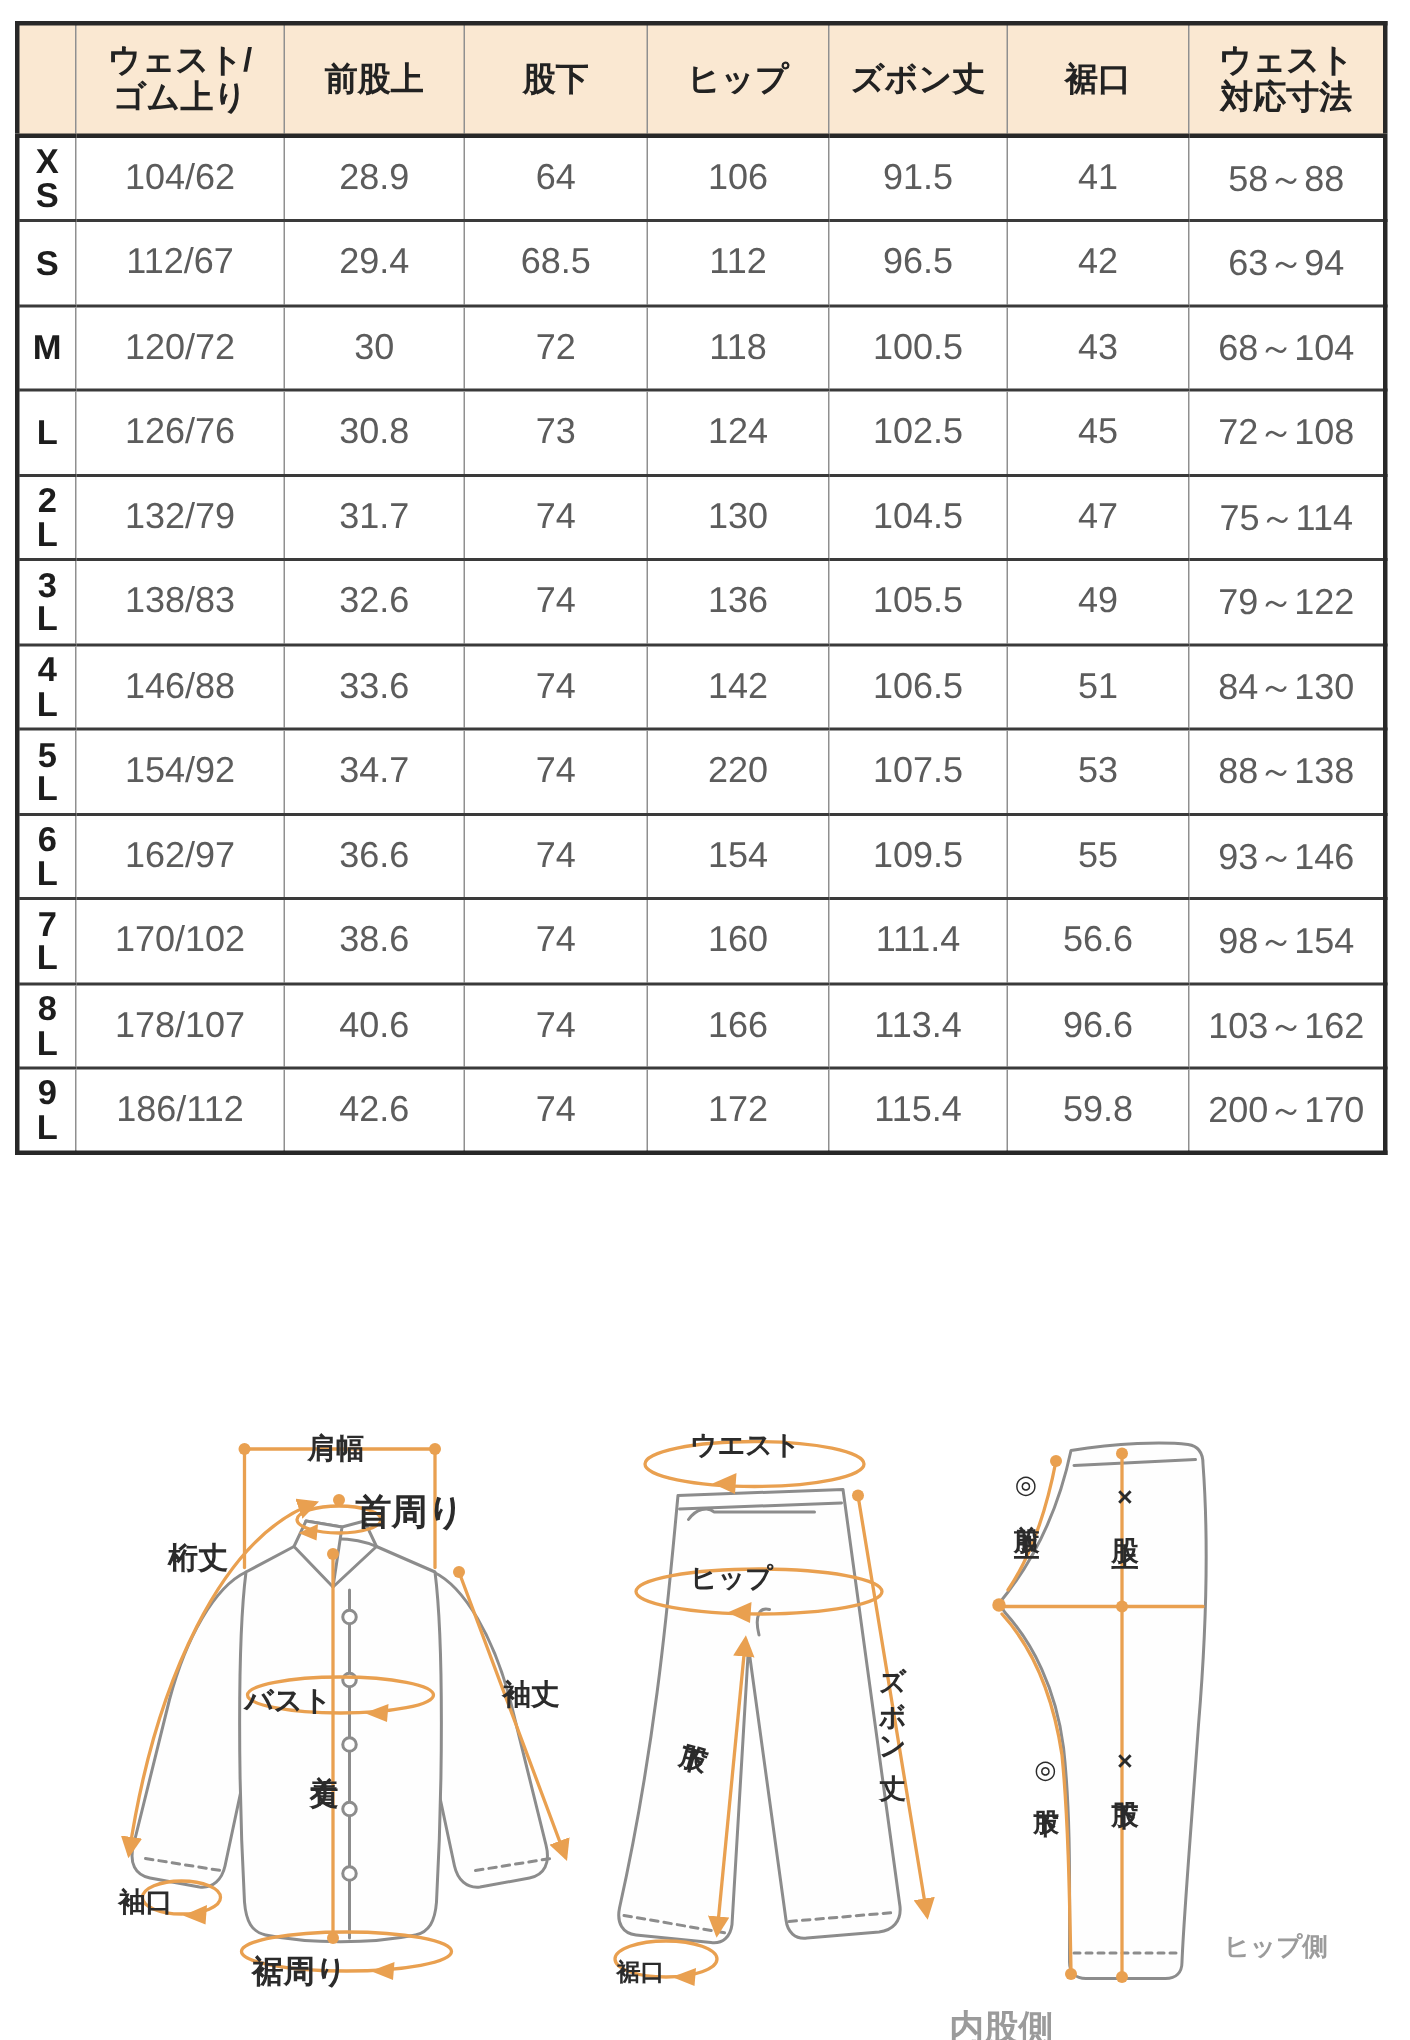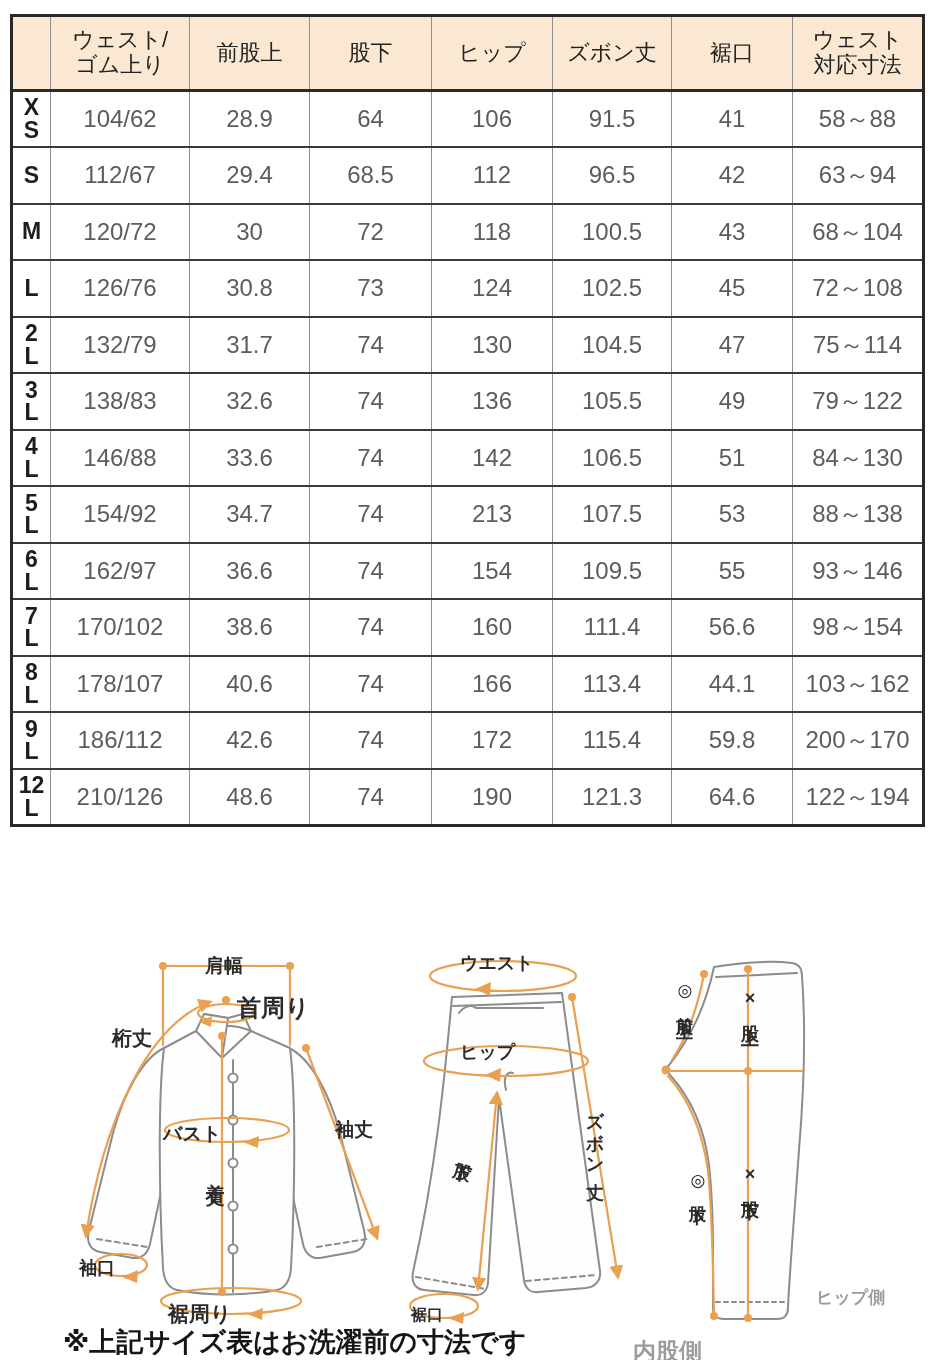--- a/index.html
+++ b/index.html
@@ -5,21 +5,21 @@
   html,body{margin:0;padding:0;background:#fff;}
   .stage{position:relative;width:940px;height:1360px;background:#fff;overflow:hidden;
          font-family:"Liberation Sans","DejaVu Sans",sans-serif;}
 
   
   table.size{position:absolute;left:10px;top:14px;width:912px;border-collapse:collapse;
              table-layout:fixed;border:3px solid #282828;}
   table.size th,table.size td{border-left:1px solid #8f8f8f;border-top:2px solid #3a3a3a;
              text-align:center;vertical-align:middle;padding:0;}
   table.size thead th{background:#FAE8D2;border-bottom:3px solid #282828;height:72px;
-             font-size:22px;font-weight:400;color:#222;line-height:1.12;}
+             font-size:22px;font-weight:700;color:#222;line-height:1.12;}
   table.size tbody tr{height:56.5px;}
   table.size tbody td{font-size:24px;color:#5c5c5c;font-weight:500;letter-spacing:0;}
   table.size tbody th{background:#fff;font-size:23px;font-weight:600;color:#1d1d1d;
              line-height:0.95;padding:1px 0;}
   table.size tbody th div{line-height:0.98;}
 
   
   svg.diag{position:absolute;left:0;top:935px;width:940px;height:425px;}
   .dlabel{position:absolute;color:#2b2b2b;font-weight:600;white-space:nowrap;}
   .vlabel{writing-mode:vertical-rl;text-orientation:upright;letter-spacing:3px;}
@@ -161,21 +161,21 @@
           <td>84～130</td>
         </tr>
         <tr>
           <th>
             <div>5</div>
             <div>L</div>
           </th>
           <td>154/92</td>
           <td>34.7</td>
           <td>74</td>
-          <td>213</td>
+          <td>220</td>
           <td>107.5</td>
           <td>53</td>
           <td>88～138</td>
         </tr>
         <tr>
           <th>
             <div>6</div>
             <div>L</div>
           </th>
           <td>162/97</td>
@@ -202,48 +202,35 @@
         <tr>
           <th>
             <div>8</div>
             <div>L</div>
           </th>
           <td>178/107</td>
           <td>40.6</td>
           <td>74</td>
           <td>166</td>
           <td>113.4</td>
-          <td>44.1</td>
+          <td>96.6</td>
           <td>103～162</td>
         </tr>
         <tr>
           <th>
             <div>9</div>
             <div>L</div>
           </th>
           <td>186/112</td>
           <td>42.6</td>
           <td>74</td>
           <td>172</td>
           <td>115.4</td>
           <td>59.8</td>
           <td>200～170</td>
-        </tr>
-        <tr>
-          <th>
-            <div>12</div>
-            <div>L</div>
-          </th>
-          <td>210/126</td>
-          <td>48.6</td>
-          <td>74</td>
-          <td>190</td>
-          <td>121.3</td>
-          <td>64.6</td>
-          <td>122～194</td>
         </tr>
       </tbody>
   </table>
 
   <svg class="diag" viewBox="0 935 940 425">
     <defs>
       <marker id="mA" viewBox="0 0 10 10" refX="8" refY="5" markerWidth="6.5" markerHeight="6.5" orient="auto-start-reverse">
           <path d="M0,0 L10,5 L0,10 Z" fill="#E9A050"></path>
         </marker>
     </defs>
@@ -344,14 +331,13 @@
   <div class="dlabel vlabel rot" style="left:456px;top:1150px;font-size:18px">股下</div>
   <div class="dlabel" style="left:411px;top:1305px;font-size:16px">裾口</div>
 
   <div class="dlabel vlabel" style="left:673px;top:980px;font-size:17px">◎前股上</div>
   <div class="dlabel vlabel" style="left:738px;top:988px;font-size:18px">×股上</div>
   <div class="dlabel vlabel" style="left:686px;top:1170px;font-size:17px">◎股下</div>
   <div class="dlabel vlabel" style="left:738px;top:1164px;font-size:18px">×股下</div>
   <div class="dlabel gray-side" style="left:633px;top:1336px;font-size:23px">内股側</div>
   <div class="dlabel gray-side" style="left:816px;top:1286px;font-size:17px">ヒップ側</div>
 
-  <div class="note">※上記サイズ表はお洗濯前の寸法です</div>
 </div>
 
 </body></html>

